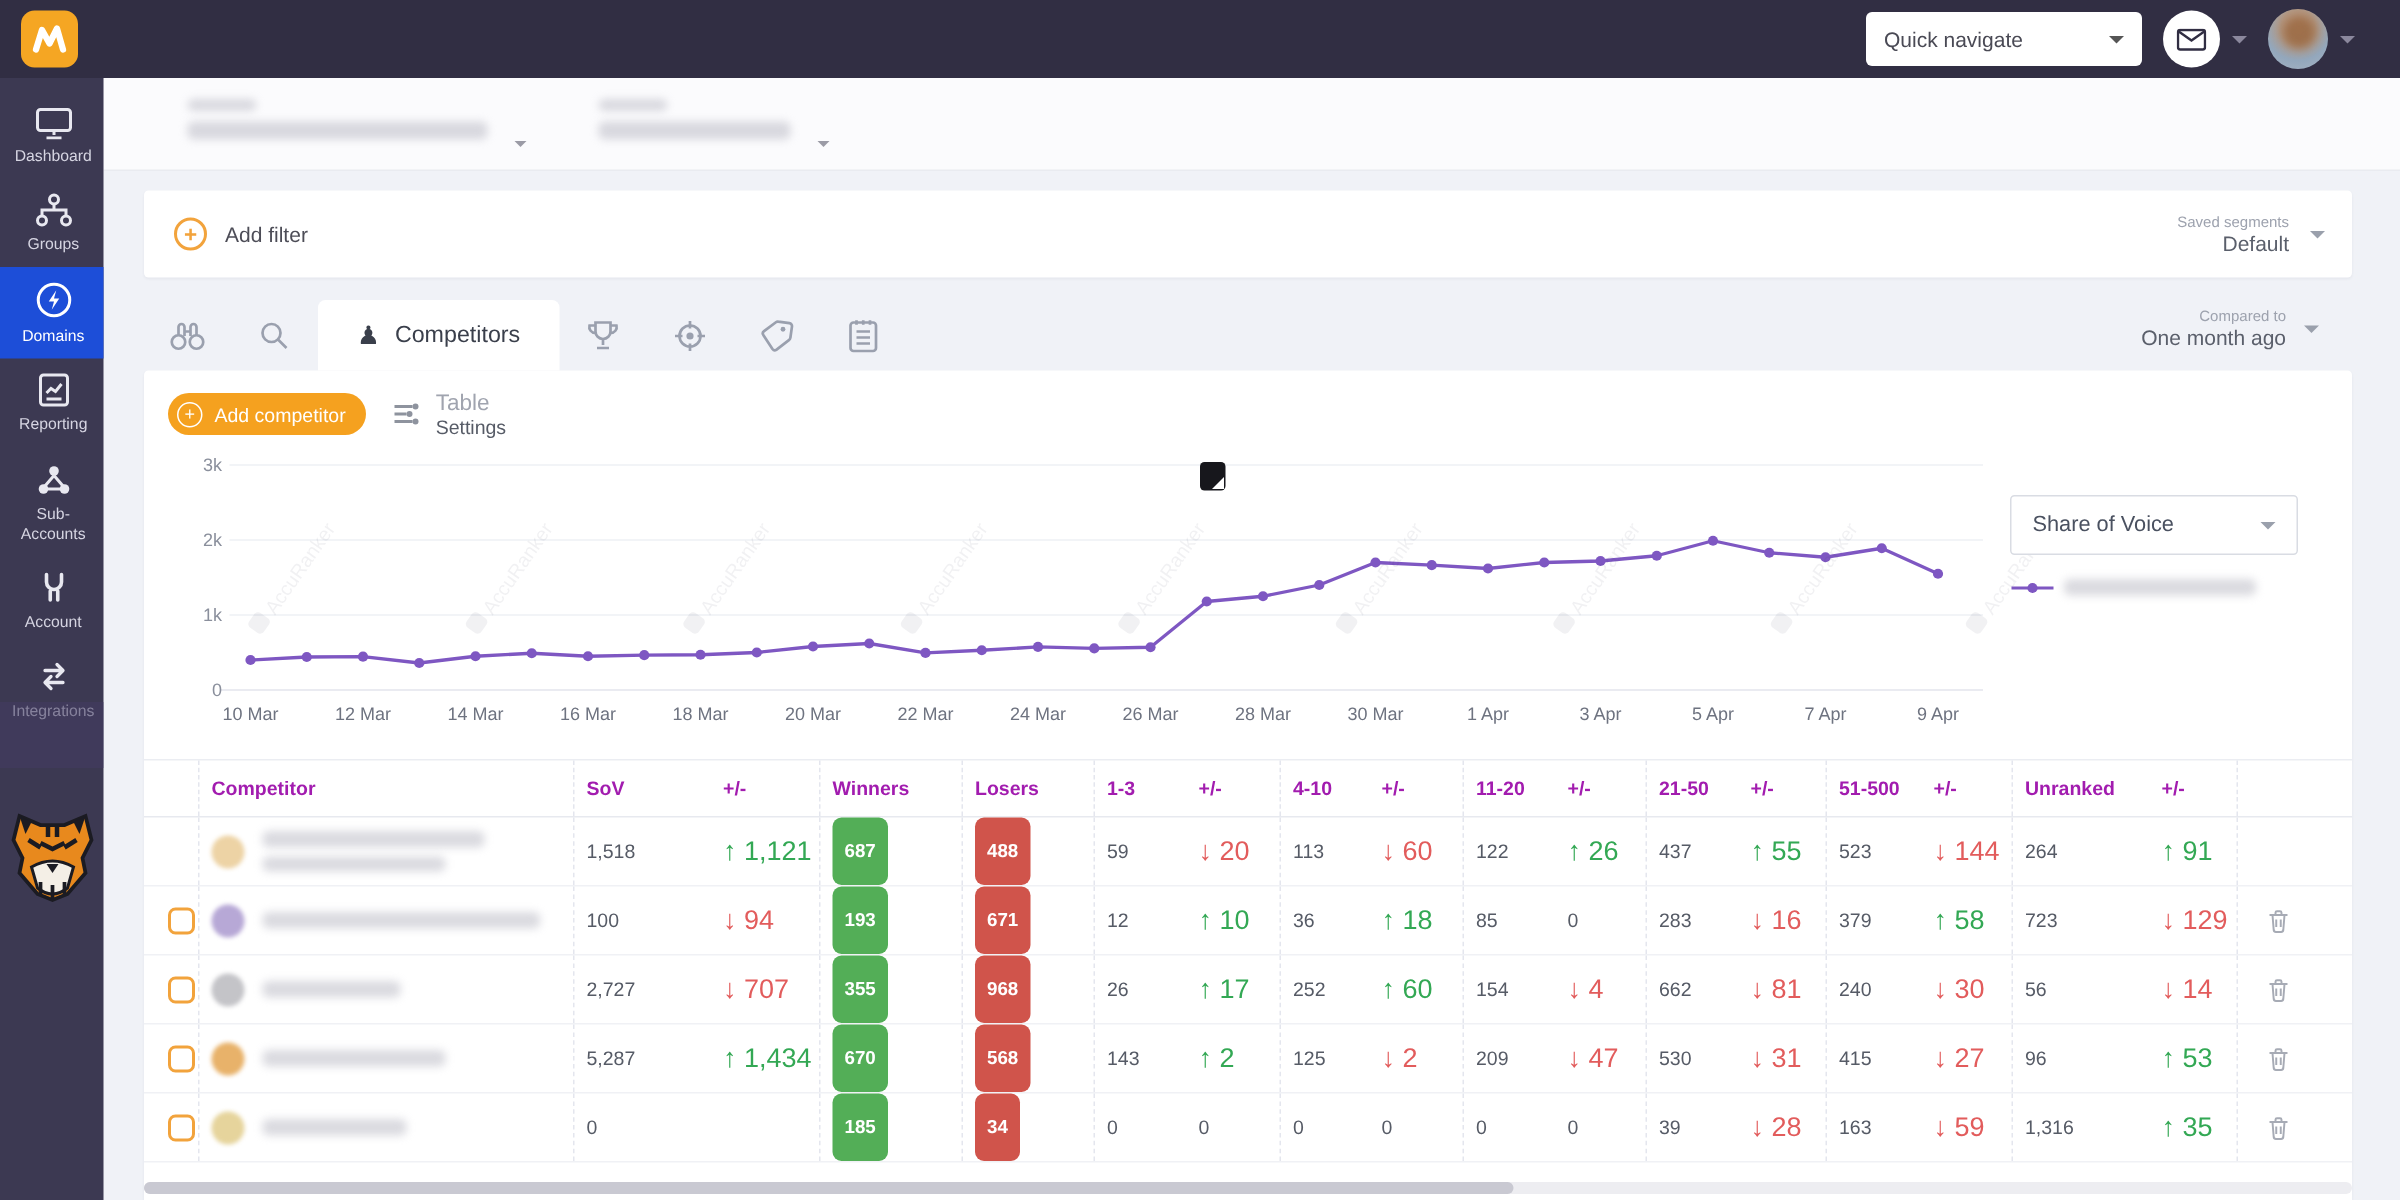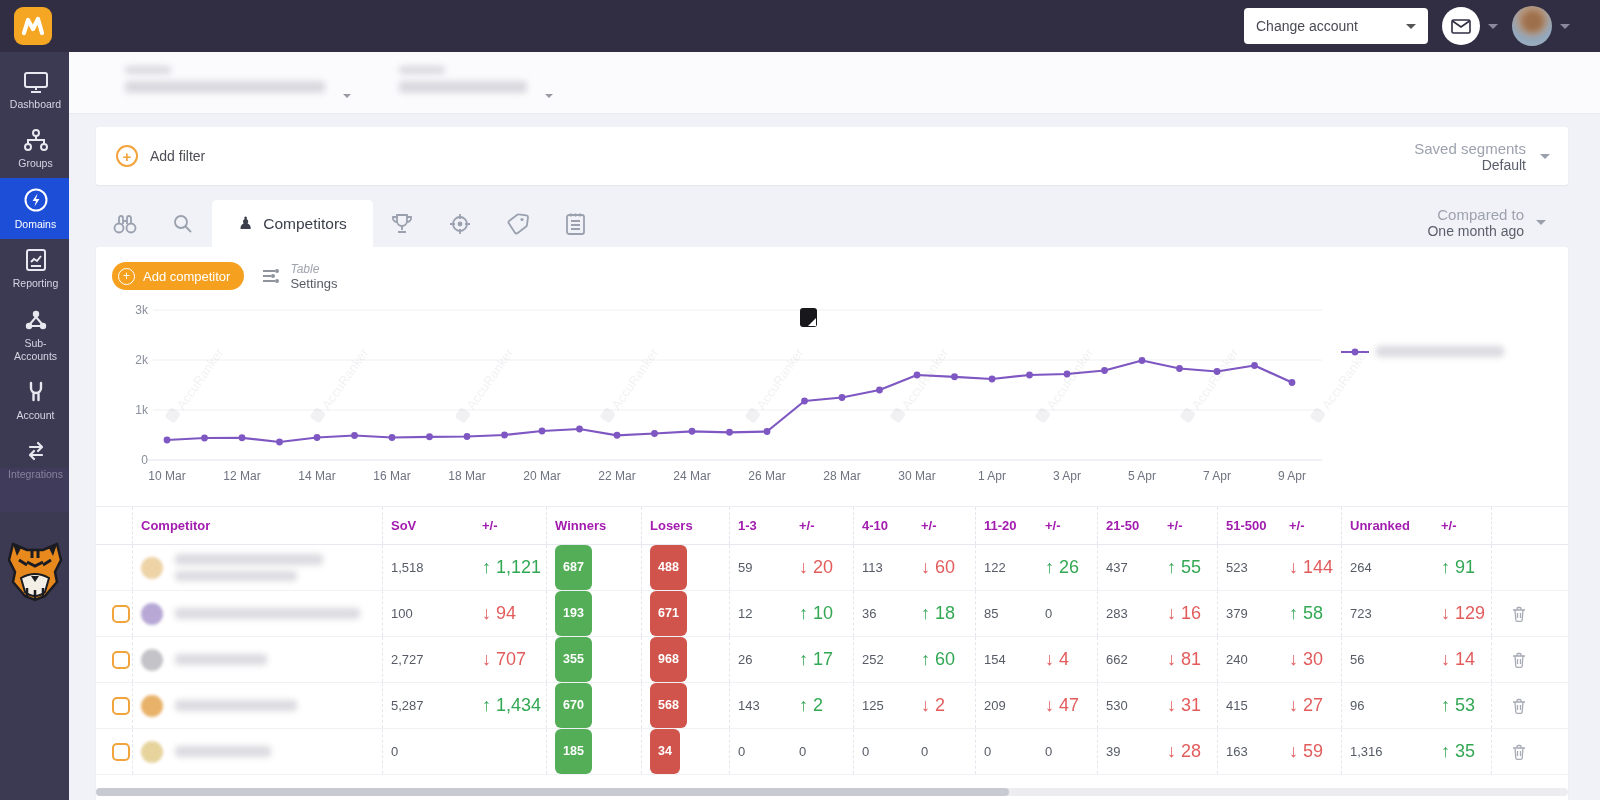--- a/index.html
+++ b/index.html
@@ -45,42 +45,42 @@
     border-top:4px solid #9b9ba6; position:absolute; }
 
   .filter-card { position:absolute; left:27px; top:75px; width:1472px; height:58px; background:#fff;
     border-radius:3px; box-shadow:0 1px 2px rgba(40,40,60,.06); display:flex; align-items:center; }
   .plus-circle { width:22px; height:22px; border-radius:50%; border:2px solid #f2a33c; color:#f2a33c;
     display:flex; align-items:center; justify-content:center; font-size:15px; font-weight:bold; line-height:1; }
   .add-filter { display:flex; align-items:center; gap:12px; margin-left:20px; cursor:pointer;
     font-size:14px; color:#4d4d57; }
   .segments { margin-left:auto; margin-right:18px; display:flex; align-items:center; gap:14px; cursor:pointer; }
   .seg-lines { text-align:right; }
-  .seg-small { font-size:15px; color:#9da2ae; }
+  .seg-small { font-size:10px; color:#9da2ae; }
   .seg-val { font-size:14px; color:#5a5f6b; }
 
   
   .tabs-row { position:absolute; left:27px; top:148px; width:1472px; height:47px; display:flex; align-items:flex-end; }
   .tab-ic { width:58px; height:47px; display:flex; align-items:center; justify-content:center; cursor:pointer; }
   .tab-active { height:47px; background:#fff; border-radius:5px 5px 0 0; display:flex; align-items:center;
     gap:10px; padding:0 26px; cursor:pointer; font-size:15.5px; color:#3a3f4b; }
   .pawn { font-size:17px; color:#3a3f4b; line-height:1; }
   .compare { position:absolute; right:22px; top:6px; display:flex; align-items:center; gap:12px; cursor:pointer; }
 
   
   .main-card { position:absolute; left:27px; top:195px; width:1472px; height:600px; background:#fff;
     border-radius:3px 3px 0 0; box-shadow:0 1px 2px rgba(40,40,60,.06); }
   .toolbar { display:flex; align-items:center; gap:18px; padding:13px 0 0 16px; height:45px; }
   .add-comp { height:28px; border-radius:14px; background:#f5a11f; border:none; color:#fff; font-size:13px;
     display:flex; align-items:center; gap:8px; padding:0 14px 0 6px; cursor:pointer;
     font-family:"Liberation Sans", sans-serif; }
   .add-comp .pc { width:17px;height:17px;border:1.5px solid #fff;border-radius:50%;display:flex;
     align-items:center;justify-content:center;font-size:12px; }
   .tbl-settings { display:flex; align-items:center; gap:8px; cursor:pointer; }
-  .ts-lines .s1 { font-size:12px; color:#a0a4af;font-style:italic; }
+  .ts-lines .s1 { font-size:15px; color:#a0a4af; }
   .ts-lines .s2 { font-size:13px; color:#565b66; }
 
   
   .chart-wrap { position:relative; margin:8px 0 0 16px; width:1230px; height:200px; }
   .watermark { position:absolute; transform:rotate(-55deg); color:rgba(50,50,80,.07); font-size:13px;
     white-space:nowrap; top:78px; }
   .watermark .wm-sq { display:inline-block; width:12px; height:12px; background:rgba(50,50,80,.07);
     border-radius:3px; margin-right:4px; }
   .note-marker { position:absolute; left:688px; top:8px; width:17px; height:19px; background:#17171c;
     border-radius:3px; cursor:pointer; }
@@ -120,21 +120,21 @@
 <body>
 
 <div class="topbar">
   <div class="logo-box">
     <svg width="26" height="26" viewBox="0 0 26 26">
       <path d="M4 20 L8 7 L13 16 L18 6 L22 20" fill="none" stroke="#fff" stroke-width="4.2" stroke-linecap="round" stroke-linejoin="round"></path>
     </svg>
   </div>
   <div class="top-right">
     <div class="top-select">
-      <span>Change account</span>
+      <span>Quick navigate</span>
       <span class="caret"></span>
     </div>
     <div style="display:flex;align-items:center;gap:8px;">
       <div class="mail-btn">
         <svg width="20" height="15" viewBox="0 0 20 15">
           <rect x="1" y="1" width="18" height="13" rx="1.5" fill="none" stroke="#312e43" stroke-width="1.6"></rect>
           <path d="M1.5 2 L10 8 L18.5 2" fill="none" stroke="#312e43" stroke-width="1.6"></path>
         </svg>
       </div>
       <span class="caret light"></span>
@@ -401,20 +401,24 @@
           <circle cx="1030" cy="60.5" r="3.4" fill="#7e57c2"></circle>
           <circle cx="1067.5" cy="68.5" r="3.4" fill="#7e57c2"></circle>
           <circle cx="1105" cy="71.5" r="3.4" fill="#7e57c2"></circle>
           <circle cx="1142.5" cy="65.5" r="3.4" fill="#7e57c2"></circle>
           <circle cx="1180" cy="82.5" r="3.4" fill="#7e57c2"></circle>
         </svg>
       <div class="note-marker"></div>
     </div>
 
     <div class="chart-right">
+      <div class="sov-select">
+        <span>Share of Voice</span>
+        <span class="caret" style="border-top-color:#9aa0ac;"></span>
+      </div>
       <div class="legend-row">
         <svg width="30" height="10" viewBox="0 0 30 10">
           <path d="M1 5 h28" stroke="#7e57c2" stroke-width="2"></path>
             <circle cx="15" cy="5" r="3.4" fill="#7e57c2"></circle>
         </svg>
         <span class="blob" style="width:128px;height:11px;"></span>
       </div>
     </div>
 
     <div class="grid-table">

